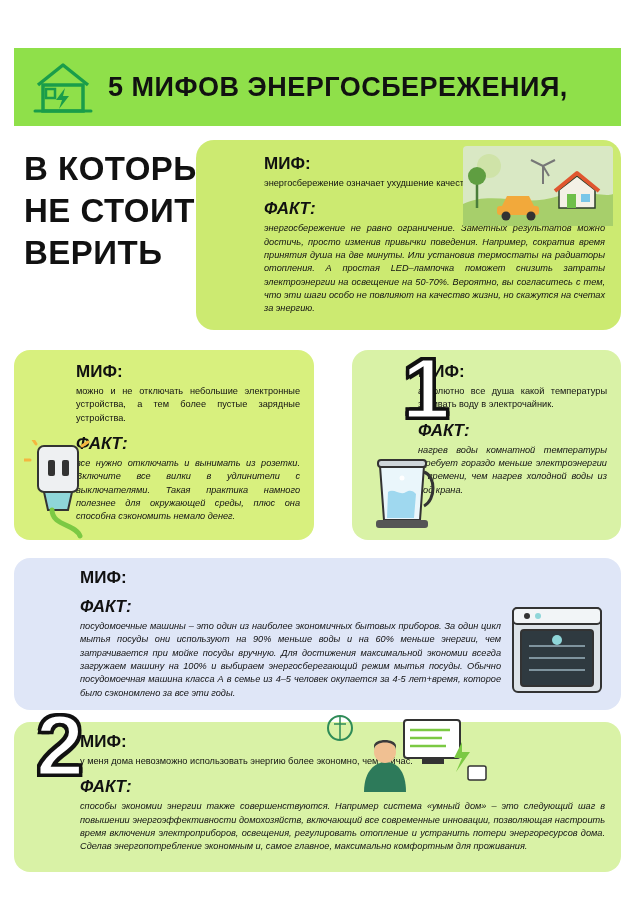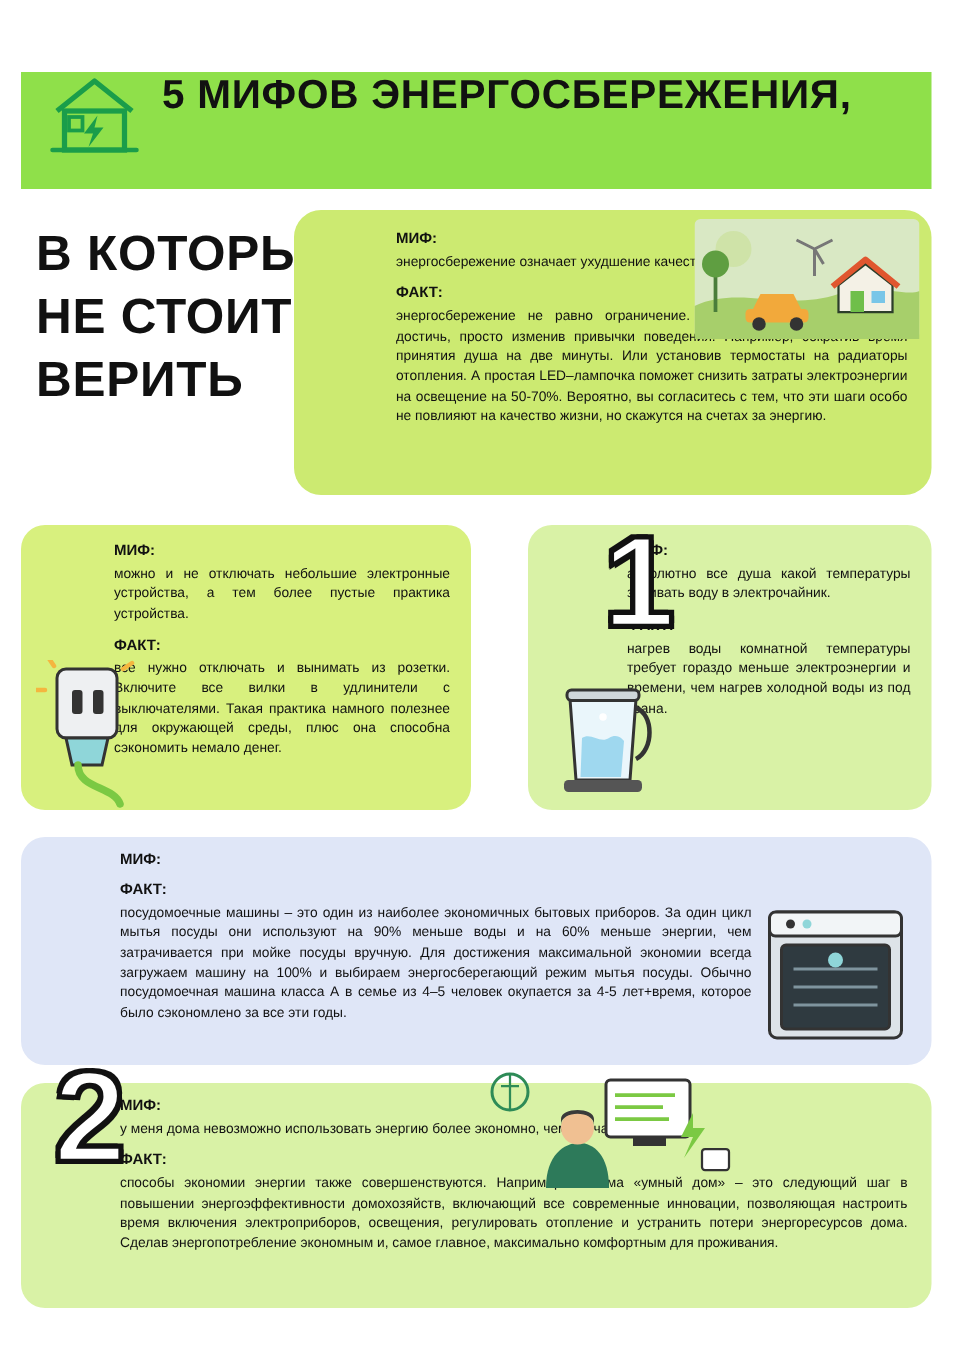--- a/index.html
+++ b/index.html
@@ -24,21 +24,21 @@
 
   
   .header-band {
     position: absolute;
     left: 14px;
     top: 48px;
     width: 607px;
     height: 78px;
     background: #8fe04a;
     display: flex;
-    align-items: flex-start;
+    align-items: center;
     padding-left: 18px;
     box-sizing: border-box;
   }
   .header-title {
     font-size: 27px;
     font-weight: bold;
     letter-spacing: 0.5px;
     color: #111111;
     margin-left: 14px;
     white-space: nowrap;
@@ -62,31 +62,31 @@
     letter-spacing: 0.5px;
   }
 
   
   .card {
     position: absolute;
     box-sizing: border-box;
   }
   .myth-label, .fact-label {
     font-weight: bold;
-    font-size: 10px;
+    font-size: 17px;
     color: #111111;
     margin-bottom: 3px;
   }
   .myth-text, .fact-text {
     font-size: 9.2px;
     line-height: 1.45;
     text-align: justify;
     color: #111111;
   }
-  .block + .block { margin-top: 9px; }
+  .block + .block { margin-top: 9px; font-style: italic; }
 
   
   .bignum {
     position: absolute;
     font-size: 86px;
     font-weight: bold;
     line-height: 1;
     color: #ffffff;
     -webkit-text-stroke: 3px #111111;
     text-shadow:
@@ -236,21 +236,21 @@
     <div class="block">
       <div class="fact-label">ФАКТ:</div>
       <div class="fact-text">энергосбережение не равно ограничение. Заметных результатов можно достичь, просто изменив привычки поведения. Например, сократив время принятия душа на две минуты. Или установив термостаты на радиаторы отопления. А простая LED–лампочка поможет снизить затраты электроэнергии на освещение на 50-70%. Вероятно, вы согласитесь с тем, что эти шаги особо не повлияют на качество жизни, но скажутся на счетах за энергию.</div>
     </div>
   </div>
 
   <div class="card" id="card2">
     <div class="bignum" id="num2">2</div>
     <div class="block">
       <div class="myth-label">МИФ:</div>
-      <div class="myth-text">можно и не отключать небольшие электронные устройства, а тем более пустые практика устройства.</div>
+      <div class="myth-text">можно и не отключать небольшие электронные устройства, а тем более пустые зарядные устройства.</div>
     </div>
     <div class="block">
       <div class="fact-label">ФАКТ:</div>
       <div class="fact-text">все нужно отключать и вынимать из розетки. Включите все вилки в удлинители с выключателями. Такая практика намного полезнее для окружающей среды, плюс она способна сэкономить немало денег.</div>
     </div>
   </div>
   <span class="plug-illus" style="position:absolute;left:24px;top:440px;">
     <svg viewBox="0 0 80 100" width="80" height="100">
       <rect x="14" y="6" width="40" height="46" rx="6" fill="#eef0f2" stroke="#333" stroke-width="2"></rect>
       <rect x="24" y="20" width="7" height="16" rx="2" fill="#333"></rect>

